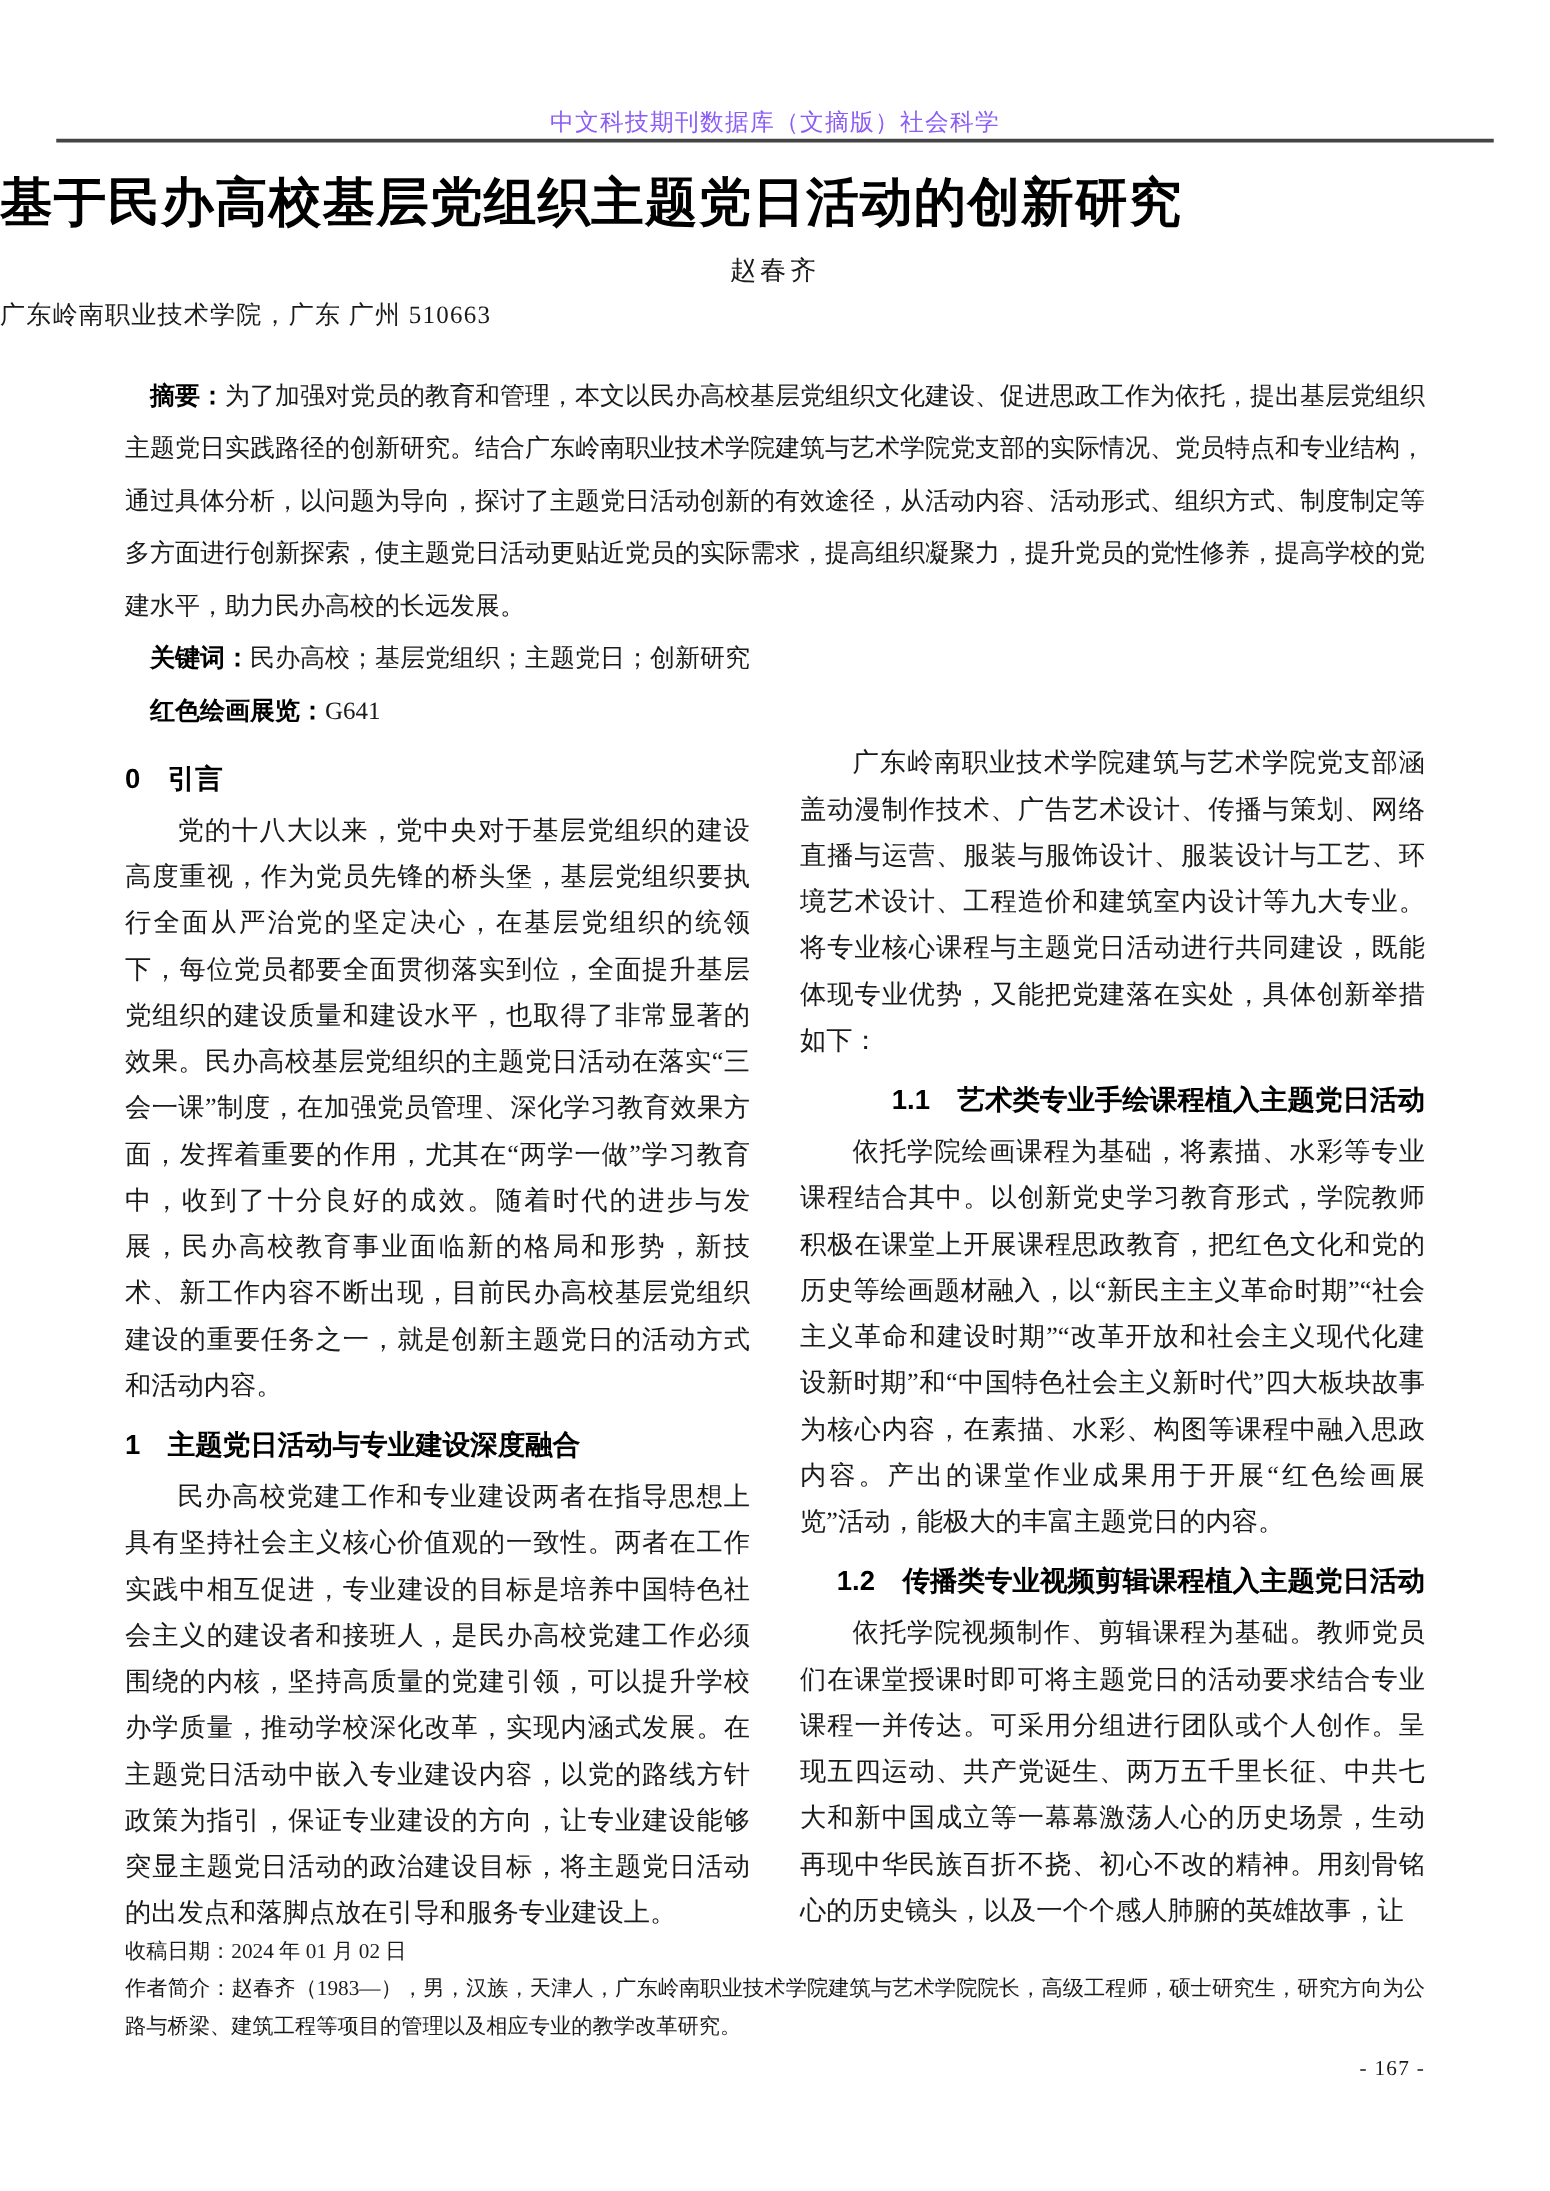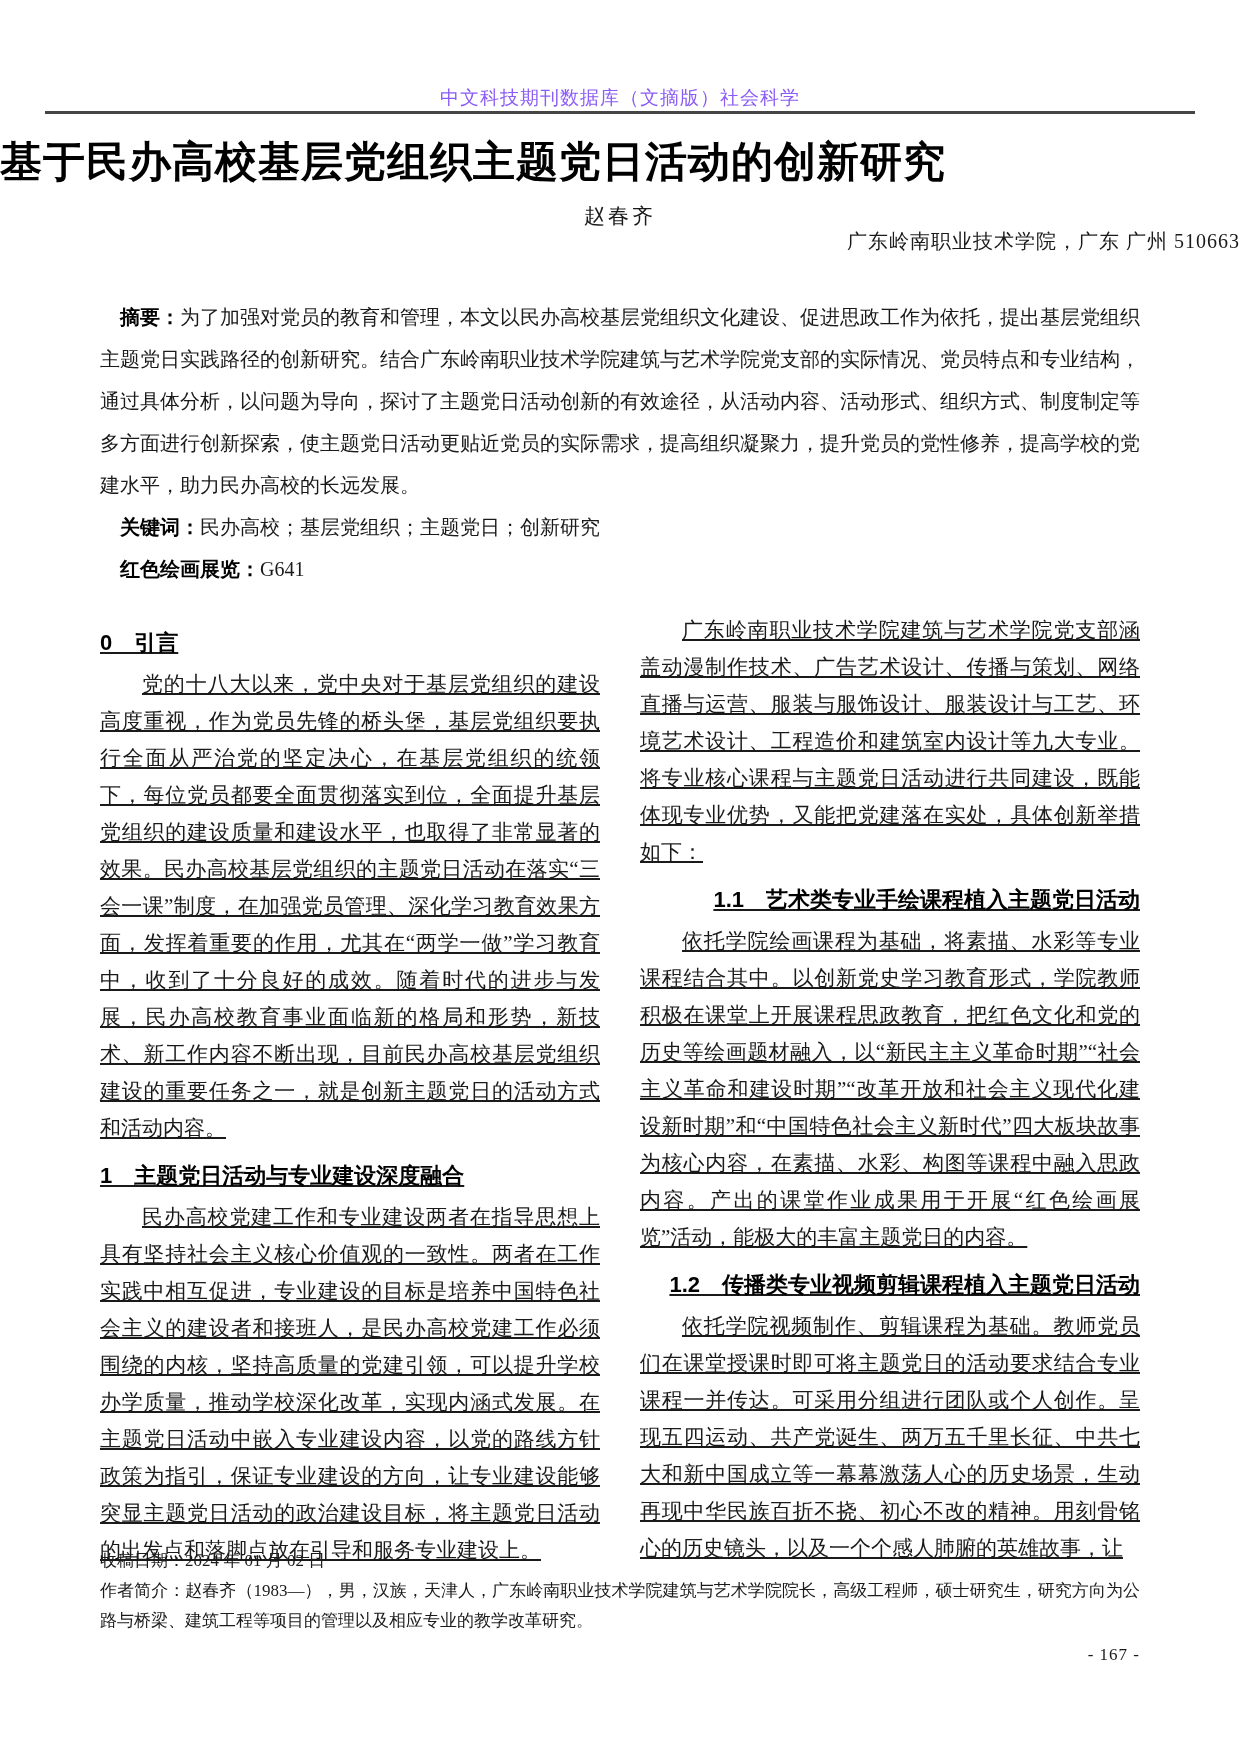--- a/index.html
+++ b/index.html
@@ -44,50 +44,49 @@
   .author {
     position: absolute;
     top: 202px; left: 0;
     width: 100%;
     text-align: center;
     font-size: 21px;
     letter-spacing: 3px;
   }
   .affiliation {
     position: absolute;
-    top: 228px; left: 0;
+    top: 238px; left: 0;
     width: 100%;
-    text-align: right;
+    text-align: left;
     font-size: 20px;
     letter-spacing: 1px;
   }
   .front-block {
     position: absolute;
     top: 296px; left: 100px;
     width: 1040px;
     font-size: 20px;
     line-height: 42px;
     text-align: justify;
     text-justify: inter-character;
   }
   .front-block .label {
     font-family: "Liberation Sans", "DejaVu Sans", sans-serif;
     font-weight: bold;
     color: #000;
     margin-left: 20px;
   }
   .column {
     position: absolute;
-    top: 612px;
+    top: 592px;
     width: 500px;
     font-size: 21px;
     line-height: 37px;
     text-align: justify;
     text-justify: inter-character;
-    text-decoration: underline;
   }
   .column.left  { left: 100px; }
   .column.right { left: 640px; }
   .column p { text-indent: 2em; }
   .section-heading {
     font-family: "Liberation Sans", "DejaVu Sans", sans-serif;
     font-weight: bold;
     font-size: 22px;
     line-height: 30px;
     margin: 14px 0 8px 0;

